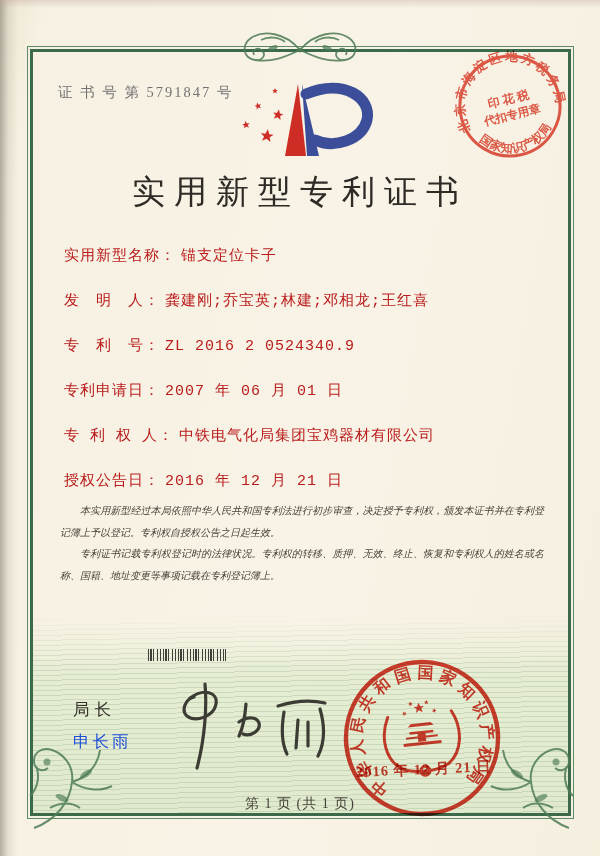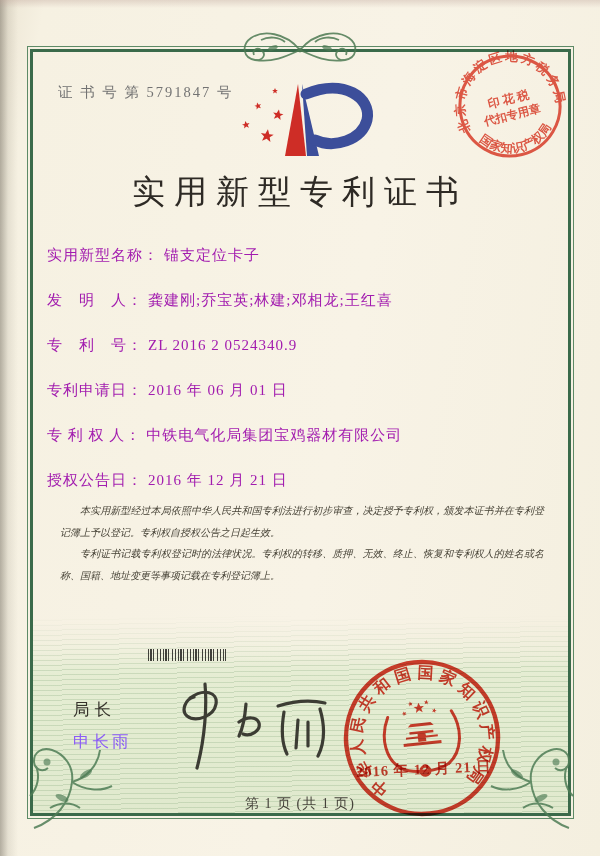--- a/index.html
+++ b/index.html
@@ -35,39 +35,39 @@
     -webkit-mask-image: linear-gradient(to bottom, transparent 0, #000 26%);
     mask-image: linear-gradient(to bottom, transparent 0, #000 26%);
   }
   .t { position:absolute; color:#3e3a32; z-index:3; }
   .cert-number { left:58px; top:83px; font-size:14.5px; letter-spacing:2px; color:#737373; }
   .logo { position:absolute; left:222px; top:76px; z-index:3; }
   .title {
     left:0; right:0; top:170px; text-align:center;
     font-size:33px; letter-spacing:9px; color:#2e2a25; font-weight:500;
   }
-  .field { left:47px; font-size:15px; letter-spacing:1px; color:#a21caf; white-space:nowrap; }
+  .field { left:64px; font-size:15px; letter-spacing:1px; color:#b91c1c; white-space:nowrap;font-family:Liberation Mono, monospace; }
   .field .val { margin-left:5px; }
   .f0 { top:246px; } .f1 { top:291px; } .f2 { top:336px; }
   .f3 { top:381px; } .f4 { top:426px; } .f5 { top:471px; }
   .body-text {
     left:60px; top:500px; width:484px; z-index:3;
     font-size:10px; line-height:21.5px; color:#474337;
     text-align:justify; font-style:italic;
   }
   .body-text p { text-indent:2em; }
   .barcode {
     position:absolute; left:148px; top:649px; width:78px; height:12px; z-index:3; opacity:.85;
     background: repeating-linear-gradient(90deg,
       #23231f 0 1px, transparent 1px 2px, #23231f 2px 4px, transparent 4px 5px,
       #23231f 5px 6px, transparent 6px 9px, #23231f 9px 10px, transparent 10px 12px,
       #23231f 12px 13px, transparent 13px 15px);
   }
   .signer-title { left:73px; top:699px; font-size:16.5px; letter-spacing:5px; color:#35322b; }
-  .signer-name  { left:73px; top:731px; font-size:16.5px; letter-spacing:3px; color:#8b5cf6; }
+  .signer-name  { left:73px; top:731px; font-size:16.5px; letter-spacing:3px; color:#1d4ed8; }
   .signature { position:absolute; left:160px; top:678px; z-index:3; }
   .footer { left:0; right:0; top:795px; text-align:center; font-size:14px; letter-spacing:1px; color:#45423a; }
   .seal { position:absolute; z-index:5; mix-blend-mode: multiply; }
   .seal-tax { left:452px; top:48px; transform:rotate(-14deg); opacity:.92; }
   .seal-office { left:340px; top:656px; transform:rotate(-6deg); opacity:.95; }
   .seal-date {
     position:absolute; left:356px; top:760px; z-index:5; white-space:nowrap;
     font-size:14.5px; font-weight:600; letter-spacing:1px; color:#d02f1f;
     transform:rotate(-2.5deg); mix-blend-mode:multiply; opacity:.92;
   }
@@ -161,21 +161,21 @@
 <div class="t field f0">
   <span class="lbl">实用新型名称：</span><span class="val">锚支定位卡子</span>
 </div>
 <div class="t field f1">
   <span class="lbl">发　明　人：</span><span class="val">龚建刚;乔宝英;林建;邓相龙;王红喜</span>
 </div>
 <div class="t field f2">
   <span class="lbl">专　利　号：</span><span class="val">ZL 2016 2 0524340.9</span>
 </div>
 <div class="t field f3">
-  <span class="lbl">专利申请日：</span><span class="val">2016 年 06 月 01 日</span>
+  <span class="lbl">专利申请日：</span><span class="val">2007 年 06 月 01 日</span>
 </div>
 <div class="t field f4">
   <span class="lbl">专 利 权 人：</span><span class="val">中铁电气化局集团宝鸡器材有限公司</span>
 </div>
 <div class="t field f5">
   <span class="lbl">授权公告日：</span><span class="val">2016 年 12 月 21 日</span>
 </div>
 
 <div class="t body-text">
   <p>本实用新型经过本局依照中华人民共和国专利法进行初步审查，决定授予专利权，颁发本证书并在专利登记簿上予以登记。专利权自授权公告之日起生效。</p>

